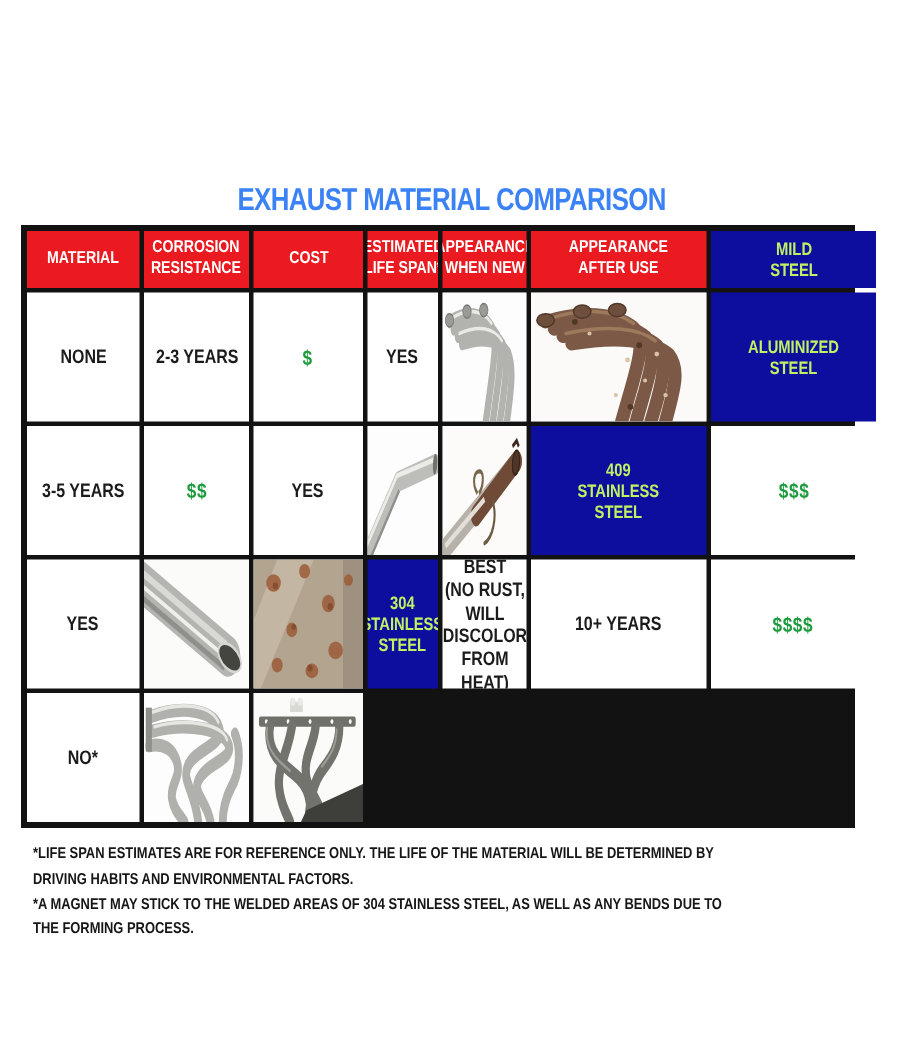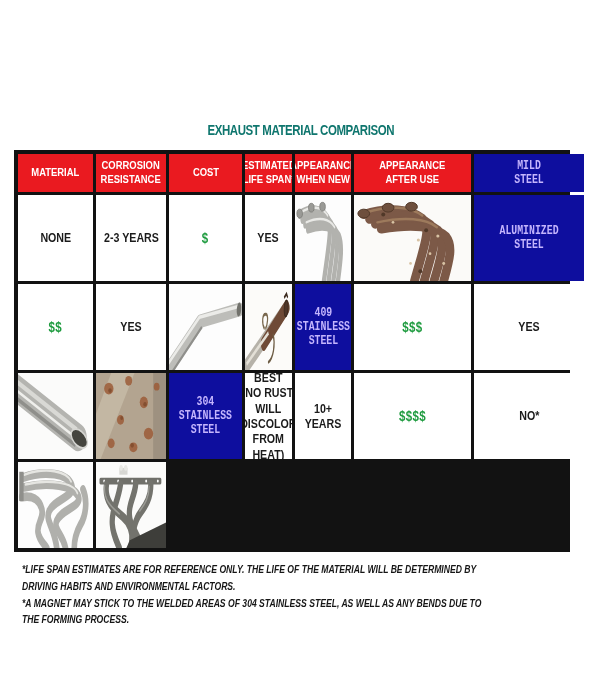--- a/index.html
+++ b/index.html
@@ -1,41 +1,41 @@
 <!DOCTYPE html>
 <html style="--header-bg: #EA1A20; --material-bg: #0E0E9E; --cost-green: #1E9B3F; --border: #121212;"><head>
 <meta charset="utf-8">
 <style>
   html,body{margin:0;padding:0;}
   body{background:#ffffff;font-family:"Liberation Sans",sans-serif;}
   .page{position:relative;width:602px;height:700px;background:#ffffff;overflow:hidden;}
 
   .title{position:absolute;top:122px;left:0;width:602px;text-align:center;
-         font-size:14px;font-weight:bold;color:#0f766e;}
+         font-size:21px;font-weight:bold;color:#3b82f6;}
   .title .t{letter-spacing:-0.5px;}
 
   .t{display:inline-block;transform:scaleX(0.82);transform-origin:center center;
      white-space:pre-line;text-align:center;font-weight:bold;line-height:1.18;}
 
   .tbl{position:absolute;left:14px;top:150px;width:548px;
        background:var(--border,#121212);padding:4px;
        display:grid;gap:3px;
        grid-template-columns:75px 70px 73px 47px 56px 117px 110px;
        grid-template-rows:38px 86px 86px 86px 86px;}
 
   .c{background:#ffffff;display:flex;align-items:center;justify-content:center;
      color:#1b1b1b;font-size:13px;overflow:hidden;}
   .h{background:var(--header-bg,#EA1A20);color:#ffffff;font-size:11.5px;}
-  .m{background:var(--material-bg,#0E0E9E);color:#c4b5fd;font-size:12px;font-family:Liberation Mono, monospace;}
+  .m{background:var(--material-bg,#0E0E9E);color:#bef264;font-size:12px;}
   .cost{color:var(--cost-green,#1E9B3F);font-size:14px;letter-spacing:0.5px;}
   .photo{padding:0;}
   .photo svg{display:block;width:100%;height:100%;}
 
   .fns{position:absolute;left:22px;top:561px;width:566px;color:#161616;
-       font-size:10.5px;font-style:italic;}
+       font-size:10.5px;}
   .fns .t{transform-origin:left center;text-align:left;display:block;line-height:1.6;}
 </style>
 </head>
 <body>
 
 <div class="page">
 
   <div class="title">
     <span class="t">EXHAUST MATERIAL COMPARISON</span>
   </div>
@@ -131,20 +131,23 @@
           <ellipse cx="10" cy="19" rx="6" ry="4.5"></ellipse>
             <ellipse cx="35" cy="13" rx="6" ry="4.5"></ellipse>
             <ellipse cx="59" cy="12" rx="6" ry="4.5"></ellipse>
         </g>
       </svg>
     </div>
 
     <div class="c m">
         <span class="t">ALUMINIZED
 STEEL</span>
+      </div>
+    <div class="c">
+        <span class="t">3-5 YEARS</span>
       </div>
     <div class="c cost">
         <span class="t">$$</span>
       </div>
     <div class="c">
         <span class="t">YES</span>
       </div>
     <div class="c photo" aria-label="new aluminized steel mandrel-bent pipe">
       <svg viewBox="0 0 120 88" preserveAspectRatio="none">
         <rect width="120" height="88" fill="#fdfdfd"></rect>

